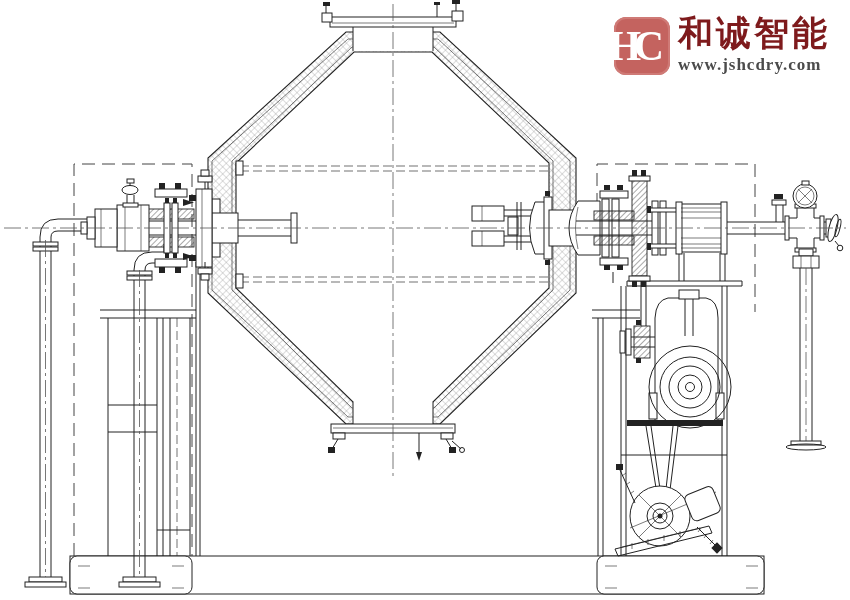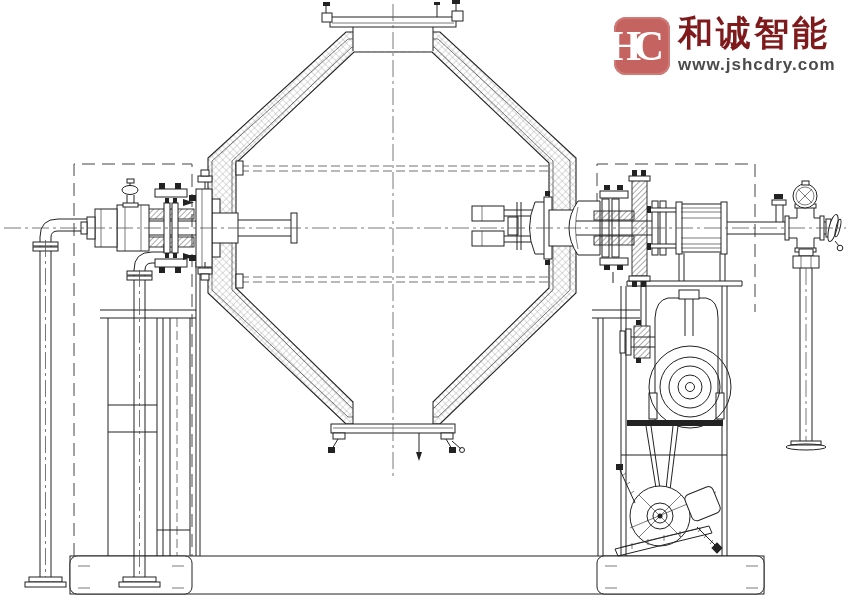--- a/index.html
+++ b/index.html
@@ -16,21 +16,21 @@
   .cl {stroke:#555;stroke-width:.8;fill:none;stroke-dasharray:17 4 3 4;}
   .logo{position:absolute;left:614px;top:14px;width:236px;height:66px;display:flex;align-items:flex-start;}
   .stamp{width:56px;height:58px;background:#c4635f;border-radius:12px;margin-top:3px;
          display:flex;align-items:center;justify-content:center;
          box-shadow:inset 0 0 0 2px #cf7a76;}
   .stamp span{color:#fff;font-family:"Liberation Serif",serif;font-weight:bold;
          font-size:42px;letter-spacing:-0.18em;padding-right:19px;line-height:1;}
   .logotext{margin-left:8px;display:flex;flex-direction:column;}
   .company{font-family:"Liberation Serif",serif;font-weight:bold;color:#7e1a1c;
          font-size:35px;line-height:40px;letter-spacing:3px;white-space:nowrap;}
-  .weburl{font-family:Liberation Sans, sans-serif;font-weight:bold;color:#4b4b4b;
+  .weburl{font-family:Liberation Serif, serif;font-weight:bold;color:#4b4b4b;
          font-size:17px;letter-spacing:1px;margin-top:1px;}
 </style>
 </head>
 <body>
 
 <div class="stage">
 
 <svg width="850" height="600" viewBox="0 0 850 600">
   <defs>
     <pattern id="ins" width="5" height="5" patternUnits="userSpaceOnUse" patternTransform="rotate(45)">

